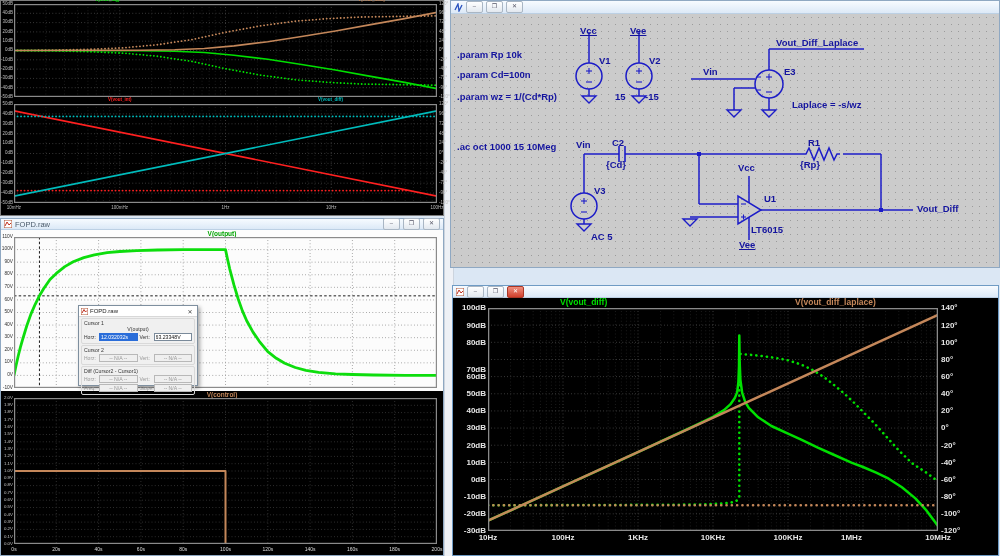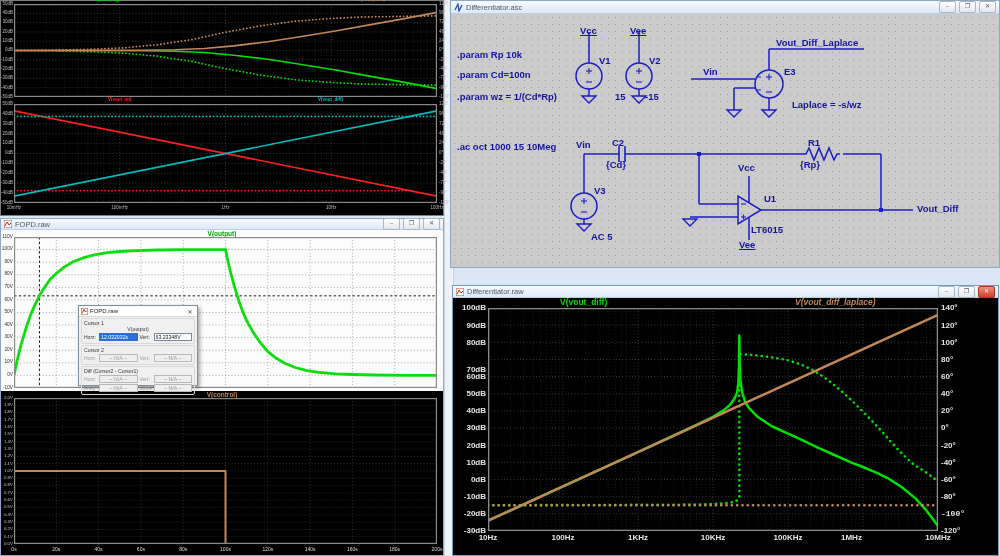--- a/index.html
+++ b/index.html
@@ -110,21 +110,20 @@
         <input class="fin dis" value="-- N/A --" style="">
       </div>
     </div>
   </div>
 
   <div class="win" id="win-sch" style="left:450px;top:0;width:550px;height:268px;background:#cbcbcb">
     <div class="tbar" style="height:13px">
       <svg width="9" height="9">
         <polyline points="1,7 4,1 5,8 8,2" fill="none" stroke="#2a52be" stroke-width="1.3"></polyline>
       </svg>
-      <span class="ttl">Differentiator.asc</span>
       <span class="wbtn">–</span>
       <span class="wbtn">❐</span>
       <span class="wbtn">✕</span>
     </div>
     <div id="sch-canvas" style="position:absolute;left:0;top:13px;right:0;bottom:0;
          background-color:#cbcbcb;
          background-image:radial-gradient(circle,#9b9b9b 0.6px,transparent 0.9px);
          background-size:7px 7px">
         <svg width="550" height="255" style="position:absolute;left:0;top:0">
           <line x1="138" y1="18" x2="138" y2="49" stroke="#1c1cc8" stroke-width="1.5"></line>
@@ -211,21 +210,20 @@
         <div class="lb t-sch" style="left: 140px; top: 218px;">AC 5</div>
       </div>
   </div>
 
   <div class="win" id="win-bode" style="left:452px;top:285px;width:547px;height:271px;background:#000;border-color:#6f9bc4">
     <div class="tbar" style="height:12px">
       <svg width="8" height="8">
         <rect x="0" y="0" width="8" height="8" fill="#fff" stroke="#b05030" stroke-width="1"></rect>
         <polyline points="1,6 3,2 5,5 7,3" fill="none" stroke="#c03020" stroke-width="1"></polyline>
       </svg>
-      <span class="ttl">Differentiator.raw</span>
       <span class="wbtn">–</span>
       <span class="wbtn">❐</span>
       <span class="wbtn close-red">✕</span>
     </div>
   </div>
 
 <svg width="423" height="93" style="position:absolute;left:14px;top:4px">
       <rect x="0" y="0" width="423" height="93" fill="#000"></rect>
       <line x1="31.83392204146601" y1="0" x2="31.83392204146601" y2="93" stroke="#2e2e2e" stroke-width="0.7" stroke-dasharray="0.8 2.4"></line>
       <line x1="50.455572686604306" y1="0" x2="50.455572686604306" y2="93" stroke="#2e2e2e" stroke-width="0.7" stroke-dasharray="0.8 2.4"></line>
@@ -499,21 +497,21 @@
     <div class="lb t-fopd-x" style="left: 88.6px; top: 547px; width: 20px; text-align: center;">40s</div>
     <div class="lb t-fopd-x" style="left: 130.9px; top: 547px; width: 20px; text-align: center;">60s</div>
     <div class="lb t-fopd-x" style="left: 173.2px; top: 547px; width: 20px; text-align: center;">80s</div>
     <div class="lb t-fopd-x" style="left: 215.5px; top: 547px; width: 20px; text-align: center;">100s</div>
     <div class="lb t-fopd-x" style="left: 257.8px; top: 547px; width: 20px; text-align: center;">120s</div>
     <div class="lb t-fopd-x" style="left: 300.1px; top: 547px; width: 20px; text-align: center;">140s</div>
     <div class="lb t-fopd-x" style="left: 342.4px; top: 547px; width: 20px; text-align: center;">160s</div>
     <div class="lb t-fopd-x" style="left: 384.7px; top: 547px; width: 20px; text-align: center;">180s</div>
     <div class="lb t-fopd-x" style="left: 427px; top: 547px; width: 20px; text-align: center;">200s</div>
     <div class="lb t-bode-leg" style="left: 560px; top: 298px; color: rgb(0, 224, 0);">V(vout_diff)</div>
-    <div class="lb t-bode-leg" style="left: 795px; top: 298px; color: rgb(196, 135, 90); font-style: italic;">V(vout_diff_laplace)</div>
+    <div class="lb t-bode-leg" style="left: 795px; top: 298px; color: rgb(196, 135, 90);">V(vout_diff_laplace)</div>
     <svg width="450" height="223" style="position:absolute;left:488px;top:308px">
       <rect x="0" y="0" width="450" height="223" fill="#000"></rect>
       <line x1="22.57724967479859" y1="0" x2="22.57724967479859" y2="223" stroke="#303030" stroke-width="0.7" stroke-dasharray="0.8 2.4"></line>
       <line x1="35.78409410397469" y1="0" x2="35.78409410397469" y2="223" stroke="#303030" stroke-width="0.7" stroke-dasharray="0.8 2.4"></line>
       <line x1="45.15449934959718" y1="0" x2="45.15449934959718" y2="223" stroke="#303030" stroke-width="0.7" stroke-dasharray="0.8 2.4"></line>
       <line x1="52.42275032520141" y1="0" x2="52.42275032520141" y2="223" stroke="#303030" stroke-width="0.7" stroke-dasharray="0.8 2.4"></line>
       <line x1="58.361343778773275" y1="0" x2="58.361343778773275" y2="223" stroke="#303030" stroke-width="0.7" stroke-dasharray="0.8 2.4"></line>
       <line x1="63.38235300106926" y1="0" x2="63.38235300106926" y2="223" stroke="#303030" stroke-width="0.7" stroke-dasharray="0.8 2.4"></line>
       <line x1="67.73174902439577" y1="0" x2="67.73174902439577" y2="223" stroke="#303030" stroke-width="0.7" stroke-dasharray="0.8 2.4"></line>
       <line x1="71.56818820794938" y1="0" x2="71.56818820794938" y2="223" stroke="#303030" stroke-width="0.7" stroke-dasharray="0.8 2.4"></line>
@@ -603,21 +601,21 @@
     <div class="lb t-bode-axis" style="left: 941px; top: 338.708px;">100°</div>
     <div class="lb t-bode-axis" style="left: 941px; top: 355.862px;">80°</div>
     <div class="lb t-bode-axis" style="left: 941px; top: 373.015px;">60°</div>
     <div class="lb t-bode-axis" style="left: 941px; top: 390.169px;">40°</div>
     <div class="lb t-bode-axis" style="left: 941px; top: 407.323px;">20°</div>
     <div class="lb t-bode-axis" style="left: 941px; top: 424.477px;">0°</div>
     <div class="lb t-bode-axis" style="left: 941px; top: 441.631px;">-20°</div>
     <div class="lb t-bode-axis" style="left: 941px; top: 458.785px;">-40°</div>
     <div class="lb t-bode-axis" style="left: 941px; top: 475.938px;">-60°</div>
     <div class="lb t-bode-axis" style="left: 941px; top: 493.092px;">-80°</div>
-    <div class="lb t-bode-axis" style="left: 941px; top: 510.246px; font-family: Liberation Mono, monospace;">-100°</div>
+    <div class="lb t-bode-axis" style="left: 941px; top: 510.246px;">-100°</div>
     <div class="lb t-bode-axis" style="left: 941px; top: 527.4px;">-120°</div>
     <div class="lb t-bode-axis" style="left: 466px; top: 534px; width: 44px; text-align: center;">10Hz</div>
     <div class="lb t-bode-axis" style="left: 541px; top: 534px; width: 44px; text-align: center;">100Hz</div>
     <div class="lb t-bode-axis" style="left: 616px; top: 534px; width: 44px; text-align: center;">1KHz</div>
     <div class="lb t-bode-axis" style="left: 691px; top: 534px; width: 44px; text-align: center;">10KHz</div>
     <div class="lb t-bode-axis" style="left: 766px; top: 534px; width: 44px; text-align: center;">100KHz</div>
     <div class="lb t-bode-axis" style="left: 841px; top: 534px; width: 44px; ">1MHz</div>
     <div class="lb t-bode-axis" style="left: 916px; top: 534px; width: 44px; text-align: center;">10MHz</div>
   </div>
 

